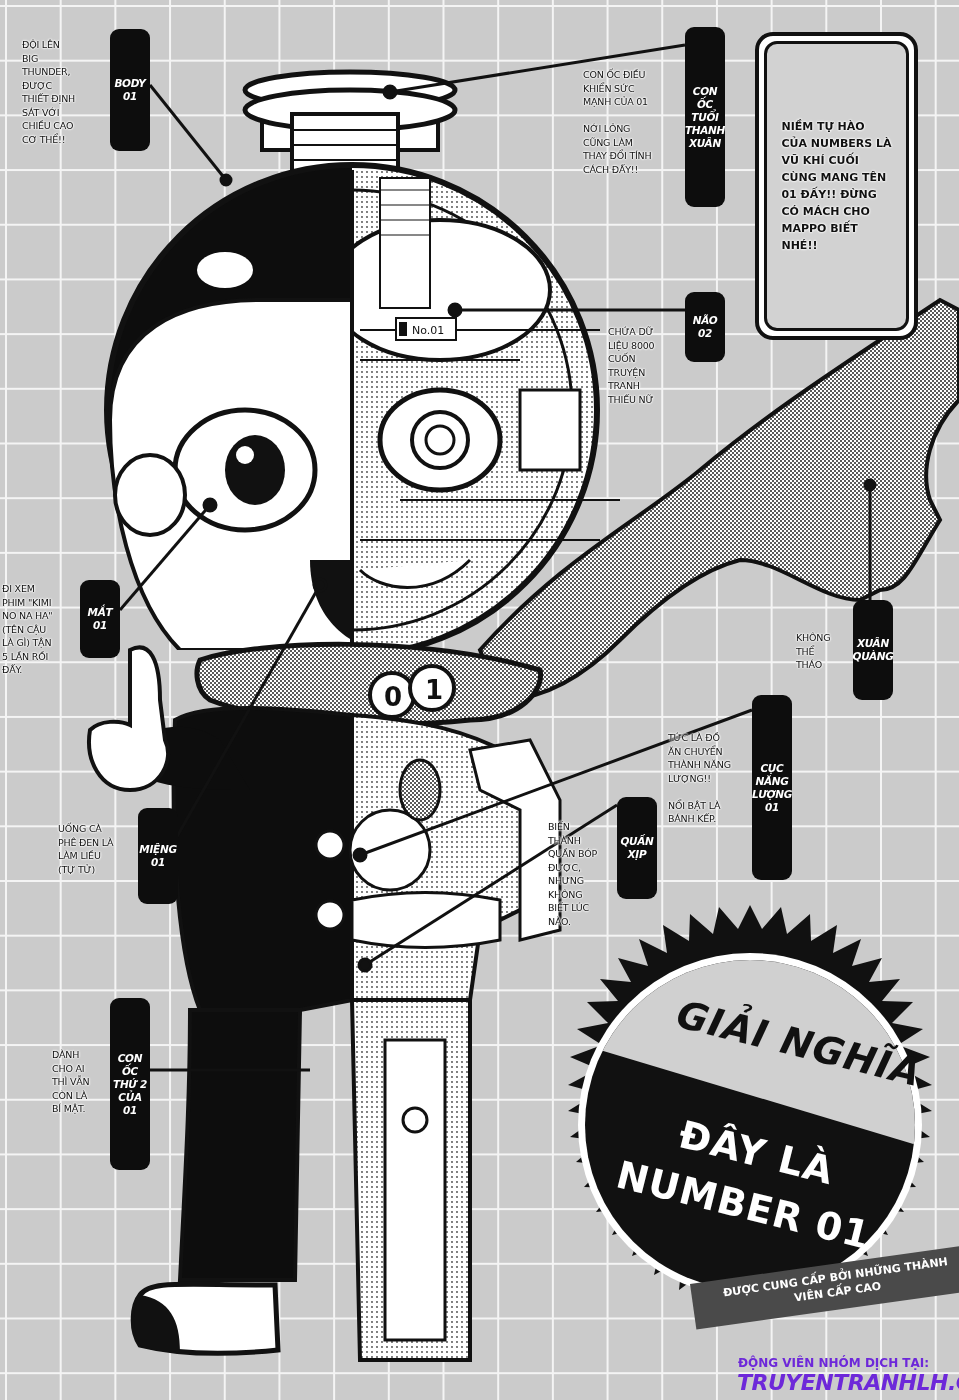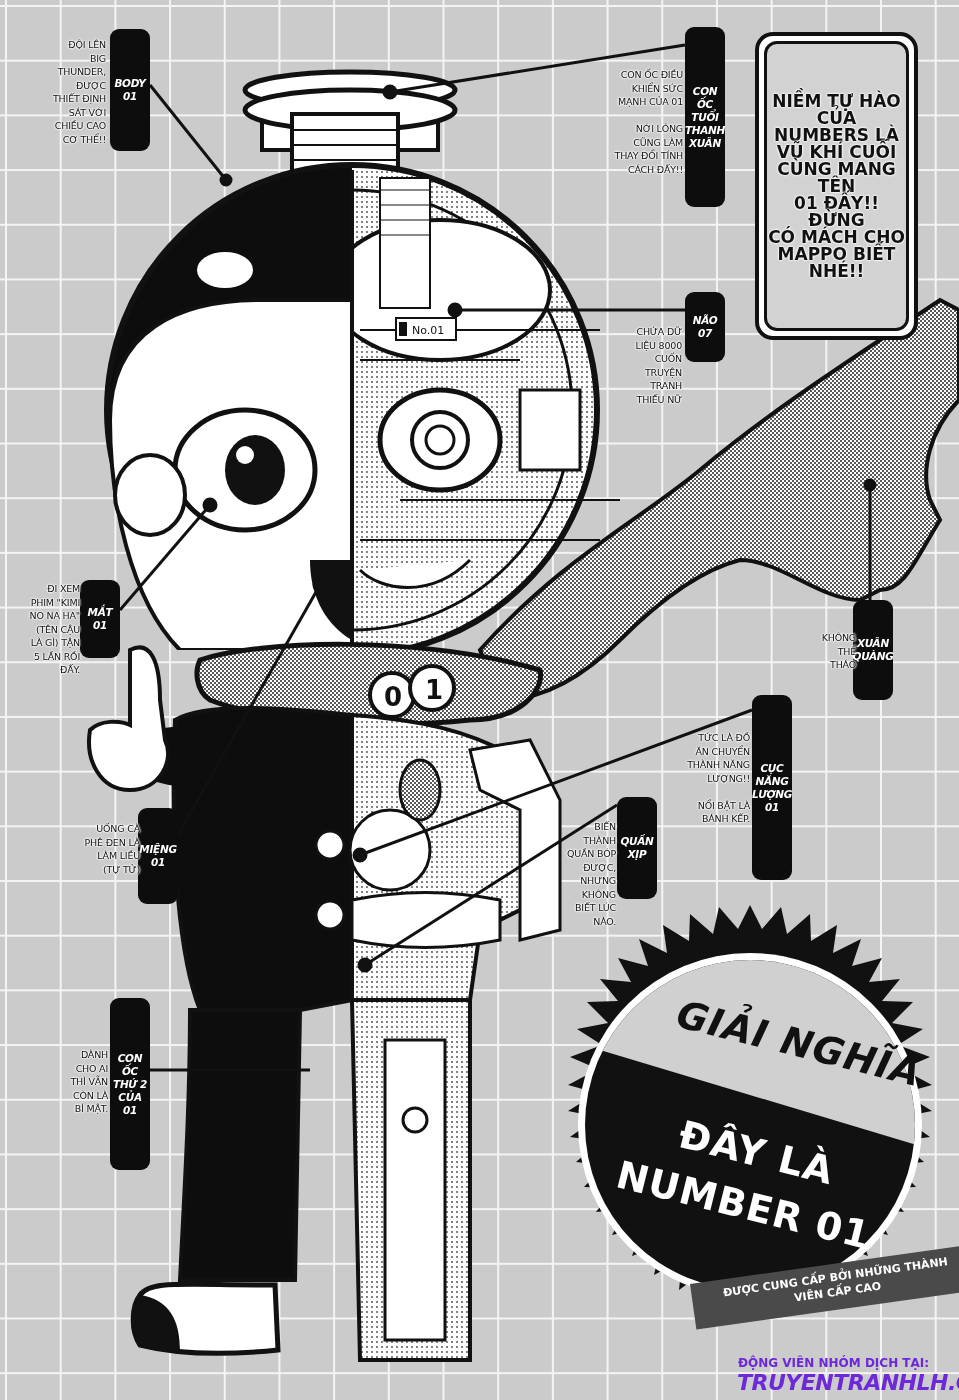--- a/index.html
+++ b/index.html
@@ -9,28 +9,28 @@
         linear-gradient(to right, #f4f4f4 2px, transparent 2px),
         linear-gradient(to bottom, #f4f4f4 2px, transparent 2px);
       background-size:54.7px 54.7px;
       background-position:5px 5px;
       font-family:"DejaVu Sans", sans-serif;}
     .label{position:absolute;background:#0d0d0d;border-radius:9px;color:#fff;
       font-family:"DejaVu Sans", sans-serif;font-weight:bold;font-style:italic;
       font-size:10.5px;line-height:13px;text-align:center;display:flex;
       align-items:center;justify-content:center;white-space:pre-line;letter-spacing:-0.3px;}
     .note{position:absolute;color:#111;font-family:"DejaVu Sans", sans-serif;
-      font-size:9.5px;line-height:13.5px;text-align:right;white-space:pre-line;
+      font-size:9.5px;line-height:13.5px;text-align:left;white-space:pre-line;
       text-shadow:0 0 2px #fff,0 0 2px #fff,0 0 2px #fff,0 0 3px #fff;letter-spacing:-0.2px;}
     .callout-box{position:absolute;left:755px;top:32px;width:163px;height:308px;
       border:4px solid #111;border-radius:18px;background:#fff;box-sizing:border-box;padding:5px;}
     .callout-inner{width:100%;height:100%;border:3px solid #111;border-radius:13px;
       background:#d2d2d2;box-sizing:border-box;display:flex;align-items:center;justify-content:center;}
-    .callout-text{font-family:"DejaVu Sans", sans-serif;font-weight:bold;font-size:17px;
-      line-height:17px;text-align:center;white-space:pre-line;color:#111;
+    .callout-text{font-family:"DejaVu Sans", sans-serif;font-weight:bold;font-size:11px;
+      line-height:17px;text-align:left;white-space:pre-line;color:#111;
       text-shadow:0 0 2px #fff,0 0 2px #fff,0 0 3px #fff;}
     svg.art{position:absolute;left:0;top:0;}
     .badge-title{position:absolute;font-family:"DejaVu Sans", sans-serif;font-weight:bold;
       font-style:italic;color:#111;font-size:38px;transform:rotate(14deg);transform-origin:left top;
       letter-spacing:1px;}
     .badge-main{position:absolute;font-family:"DejaVu Sans", sans-serif;font-weight:900;
       color:#fff;text-align:center;white-space:pre-line;font-size:38px;line-height:54px;
       transform:rotate(14deg);transform-origin:center;letter-spacing:1px;}
     .credit-banner{position:absolute;left:690px;top:1284px;width:290px;height:46px;
       background:#4a4a4a;transform:rotate(-8deg);transform-origin:left top;
@@ -201,21 +201,21 @@
 <div class="note" style="left:583px;top:68px;width:100px;">CON ỐC ĐIỀU
 KHIỂN SỨC
 MẠNH CỦA 01
 
 NỚI LỎNG
 CŨNG LÀM
 THAY ĐỔI TÍNH
 CÁCH ĐẤY!!</div>
 
 <div class="label" style="left:685px;top:292px;width:40px;height:70px;">NÃO
-07</div>
+02</div>
 <div class="note" style="left:608px;top:325px;width:74px;">CHỨA DỮ
 LIỆU 8000
 CUỐN
 TRUYỆN
 TRANH
 THIẾU NỮ</div>
 
 <div class="label" style="left:80px;top:580px;width:40px;height:78px;">MẮT
 01</div>
 <div class="note" style="left:2px;top:582px;width:78px;">ĐI XEM

